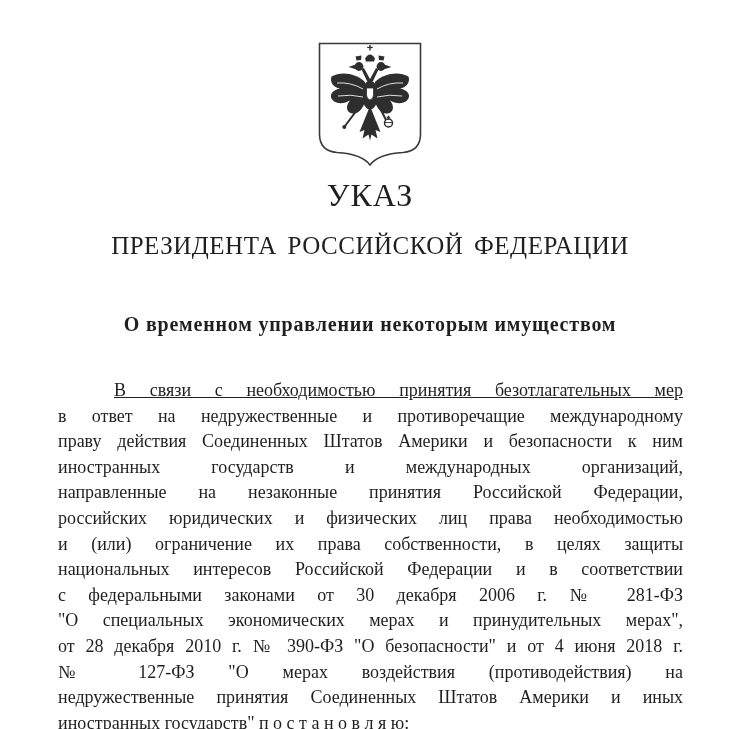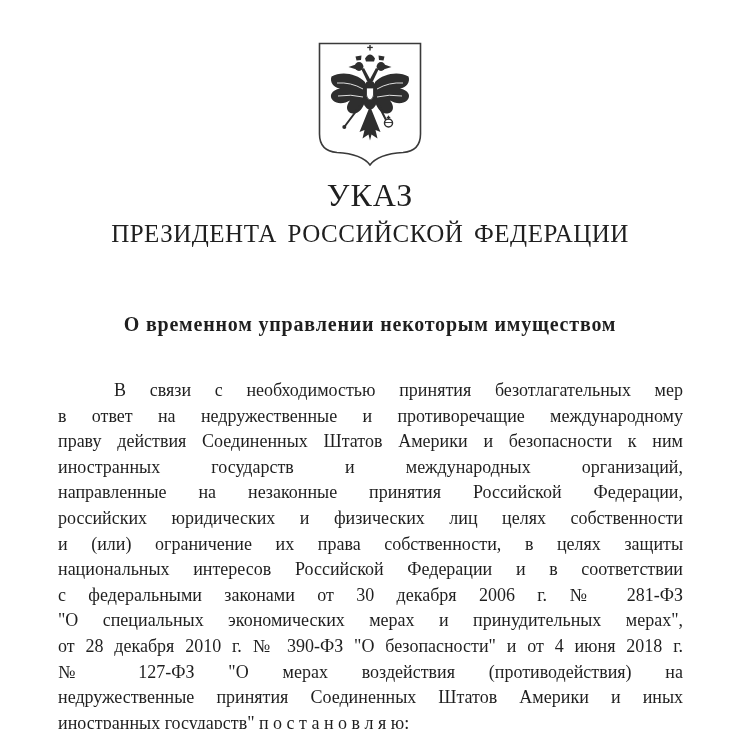--- a/index.html
+++ b/index.html
@@ -30,21 +30,21 @@
     width: 100%;
     margin: 0;
     text-align: center;
     font-size: 32px;
     font-weight: normal;
     letter-spacing: 1px;
     line-height: 1;
   }
   .issuer {
     position: absolute;
-    top: 220px;
+    top: 232px;
     left: 0;
     width: 100%;
     margin: 0;
     text-align: center;
     font-size: 25px;
     font-weight: normal;
     letter-spacing: 0.5px;
     word-spacing: 4px;
     line-height: 1.1;
   }
@@ -70,20 +70,21 @@
   }
   .line {
     text-align: justify;
     text-align-last: justify;
     white-space: normal;
     height: 25.6px;
     overflow: visible;
   }
   .line.indent {
     text-indent: 56px;
+    text-decoration: underline;
   }
   .line.last {
     text-align: left;
     text-align-last: left;
   }
 </style>
 </head>
 <body>
 
 <div class="page">
@@ -144,21 +145,21 @@
   <h2 class="issuer">ПРЕЗИДЕНТА РОССИЙСКОЙ ФЕДЕРАЦИИ</h2>
 
   <h3 class="doc-title">О временном управлении некоторым имуществом</h3>
 
   <div class="body-text">
     <div class="line indent">В связи с необходимостью принятия безотлагательных мер</div>
     <div class="line">в ответ на недружественные и противоречащие международному</div>
     <div class="line">праву действия Соединенных Штатов Америки и безопасности к ним</div>
     <div class="line">иностранных государств и международных организаций,</div>
     <div class="line">направленные на незаконные принятия Российской Федерации,</div>
-    <div class="line">российских юридических и физических лиц целях собственности</div>
+    <div class="line">российских юридических и физических лиц права необходимостью</div>
     <div class="line">и (или) ограничение их права собственности, в целях защиты</div>
     <div class="line">национальных интересов Российской Федерации и в соответствии</div>
     <div class="line">с федеральными законами от 30 декабря 2006 г. № 281-ФЗ</div>
     <div class="line">"О специальных экономических мерах и принудительных мерах",</div>
     <div class="line">от 28 декабря 2010 г. № 390-ФЗ "О безопасности" и от 4 июня 2018 г.</div>
     <div class="line">№ 127-ФЗ "О мерах воздействия (противодействия) на</div>
     <div class="line">недружественные принятия Соединенных Штатов Америки и иных</div>
     <div class="line last">иностранных государств" п о с т а н о в л я ю:</div>
   </div>
 

